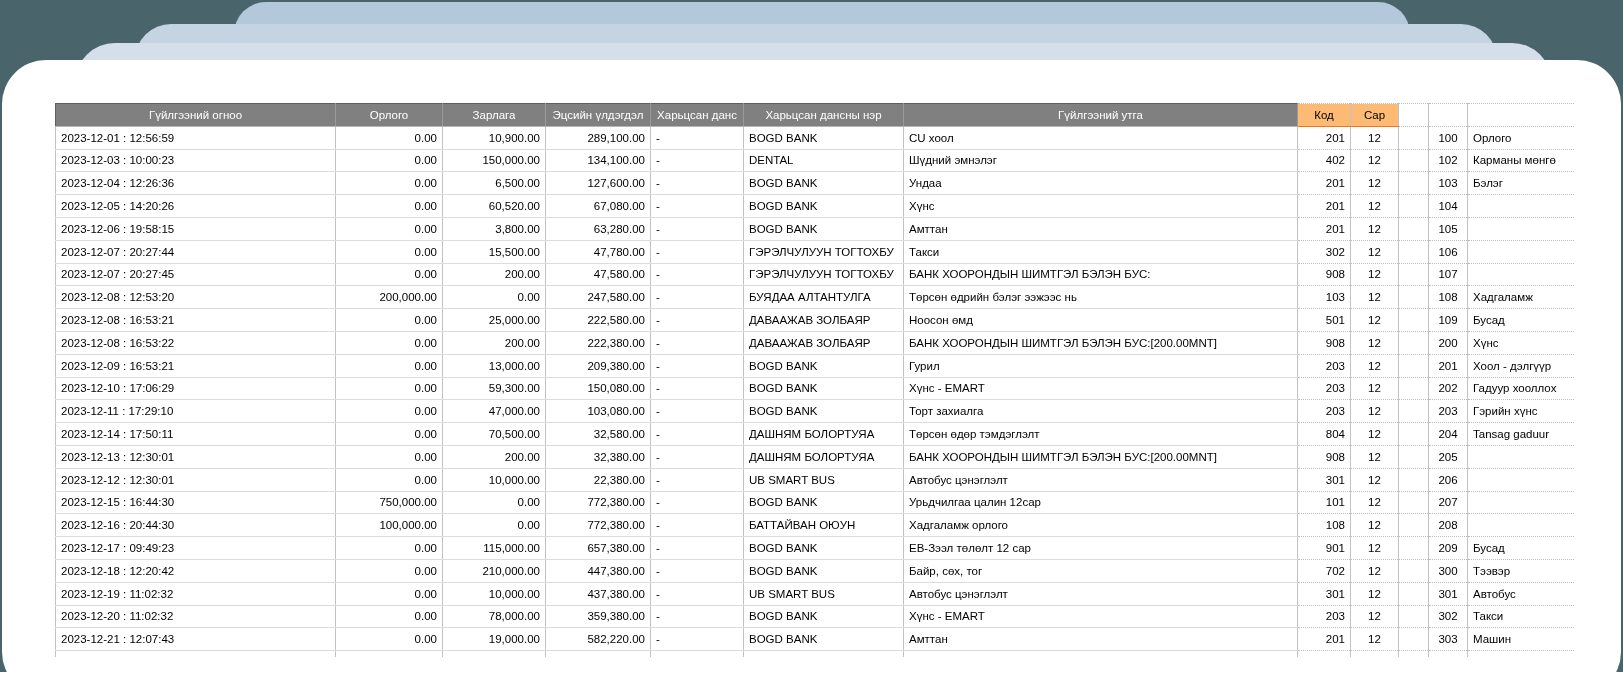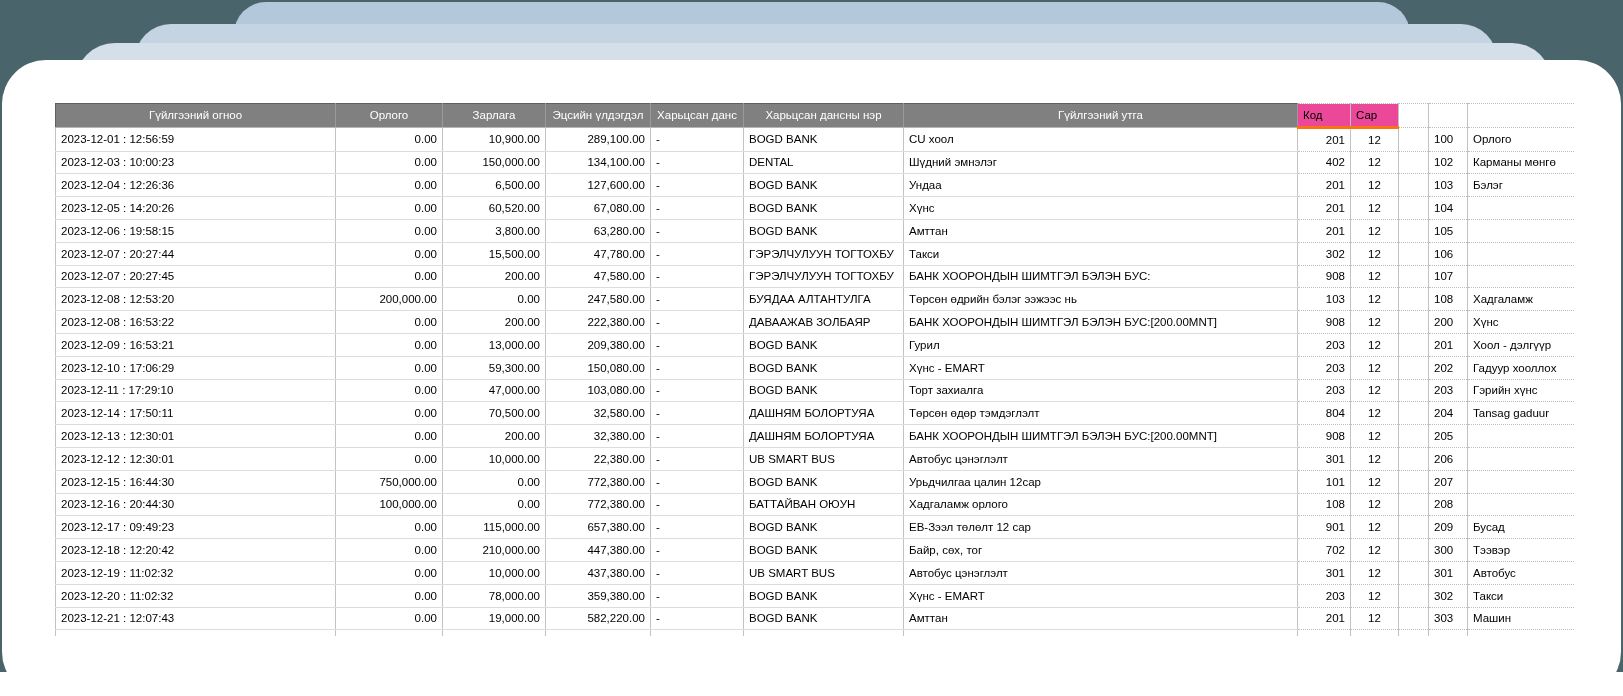--- a/index.html
+++ b/index.html
@@ -9,34 +9,34 @@
   .layer1{left:234px;top:2px;width:1176px;height:120px;background:#b4c8db;border-radius:32px 32px 0 0;}
   .layer2{left:135px;top:24px;width:1362px;height:120px;background:#c5d4e3;border-radius:36px 36px 0 0;}
   .layer3{left:75px;top:43px;width:1477px;height:120px;background:#d4dfe9;border-radius:40px 40px 0 0;}
   .card{position:absolute;left:2px;top:60px;width:1619px;height:636px;background:#ffffff;border-radius:44px;}
   table.sheet{position:absolute;left:55px;top:103px;border-collapse:collapse;table-layout:fixed;width:1518px;font-size:11.5px;color:#000;}
   table.sheet td,table.sheet th{height:21.8px;padding:0 5px;vertical-align:middle;white-space:nowrap;overflow:hidden;font-weight:normal;}
   
   th.hmain{background:#808080;color:#ffffff;text-align:center;border-top:1px solid #5f5f5f;border-right:1px solid #9a9a9a;border-bottom:1px solid #b5b5b5;height:20px;}
   th.hfirst{border-left:1px solid #5f5f5f;}
   
-  th.hside{background:#ec4899;color:#000;text-align:left;border-top:1px dotted #bdbdbd;border-right:1px solid #c2c2c2;border-bottom:3px solid #f97316;height:20px;}
+  th.hside{background:#fdba74;color:#000;text-align:center;border-top:1px dotted #bdbdbd;border-right:1px solid #c2c2c2;border-bottom:1px solid #f97316;height:20px;}
   th.hpanel{background:#ffffff;border-top:1px dotted #bdbdbd;border-right:1px solid #c2c2c2;border-bottom:1px dotted #bdbdbd;height:20px;}
   th.hpanel-last{border-right:none;}
   
   td.m{border-right:1px solid #c2c2c2;border-bottom:1px solid #dcdcdc;}
   td.mfirst{border-left:1px solid #c2c2c2;}
   td.c-date{text-align:left;padding-left:7px;}
   td.c-num{text-align:right;}
   td.c-dash,td.c-name,td.c-desc{text-align:left;}
   
   td.p{border-right:1px solid #c2c2c2;border-bottom:1px dotted #bdbdbd;}
   td.c-code{text-align:right;padding-right:9px;}
   td.c-month{text-align:center;padding-right:7px;}
-  td.c-catnum{text-align:left;padding-right:4px;}
+  td.c-catnum{text-align:center;padding-right:4px;}
   td.c-catname{text-align:left;border-right:none !important;}
   tr.partial td{height:6px;border-bottom:none !important;}
   .bold{font-weight:bold;}
 </style>
 </head>
 <body>
 
 <div class="page">
   <div class="stack-layer layer1"></div>
   <div class="stack-layer layer2"></div>
@@ -181,20 +181,34 @@
           <td class="m c-dash">-</td>
           <td class="m c-name">БУЯДАА АЛТАНТУЛГА</td>
           <td class="m c-desc">Төрсөн өдрийн бэлэг ээжээс нь</td>
           <td class="p c-code">103</td>
           <td class="p c-month">12</td>
           <td class="p c-empty"></td>
           <td class="p c-catnum">108</td>
           <td class="p c-catname">Хадгаламж</td>
         </tr>
         <tr>
+          <td class="m mfirst c-date">2023-12-08 : 16:53:21</td>
+          <td class="m c-num">0.00</td>
+          <td class="m c-num">25,000.00</td>
+          <td class="m c-num">222,580.00</td>
+          <td class="m c-dash">-</td>
+          <td class="m c-name">ДАВААЖАВ ЗОЛБАЯР</td>
+          <td class="m c-desc">Ноосон өмд</td>
+          <td class="p c-code">501</td>
+          <td class="p c-month">12</td>
+          <td class="p c-empty"></td>
+          <td class="p c-catnum">109</td>
+          <td class="p c-catname">Бусад</td>
+        </tr>
+        <tr>
           <td class="m mfirst c-date">2023-12-08 : 16:53:22</td>
           <td class="m c-num">0.00</td>
           <td class="m c-num">200.00</td>
           <td class="m c-num">222,380.00</td>
           <td class="m c-dash">-</td>
           <td class="m c-name">ДАВААЖАВ ЗОЛБАЯР</td>
           <td class="m c-desc">БАНК ХООРОНДЫН ШИМТГЭЛ БЭЛЭН БУС:[200.00MNT]</td>
           <td class="p c-code">908</td>
           <td class="p c-month">12</td>
           <td class="p c-empty"></td>

